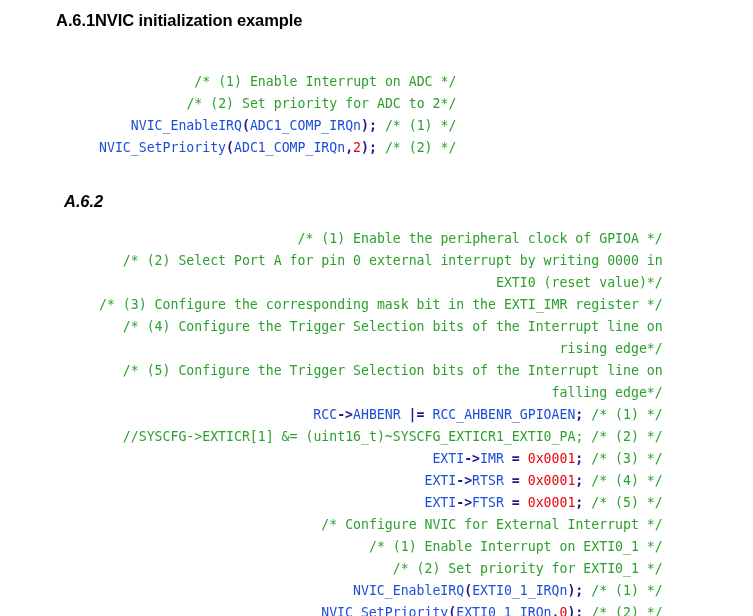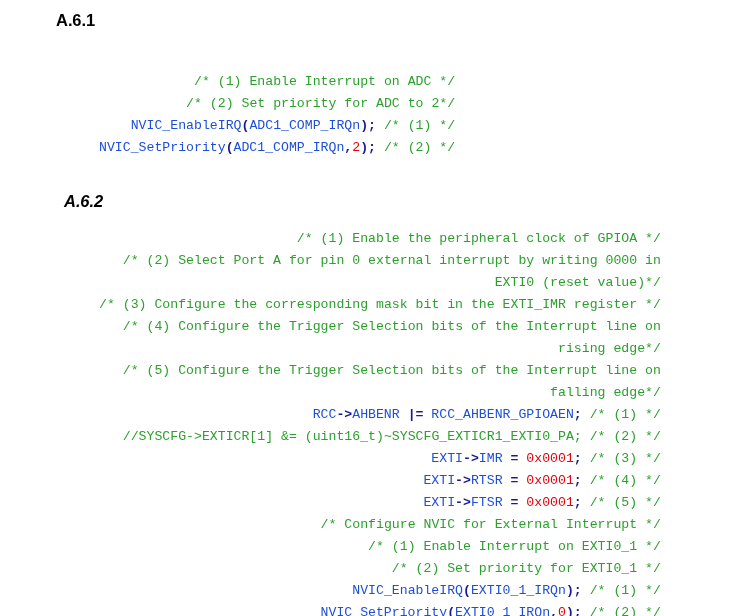--- a/index.html
+++ b/index.html
@@ -54,21 +54,20 @@
     line-height: 22px;
     white-space: pre;
     color: #000000;
   }
   #code-block-1 { top: 71px; }
   #code-block-2 { top: 228px; }
 
   .code-line {
     white-space: pre;
     height: 22px;
-    font-family: Liberation Mono, monospace;
   }
 
   
   .tok-comment  { color: #2ca02c; }
   .tok-plain    { color: #1d4ed8; }
   .tok-punct    { color: #1a1a8c; font-weight: bold; }
   .tok-op       { color: #1a1a8c; font-weight: bold; }
   .tok-number   { color: #e8000d; }
 
   
@@ -84,20 +83,21 @@
     pointer-events: none;
   }
 </style>
 </head>
 <body>
 
 <div class="page">
 
   <div class="section-heading" id="heading-a61">
     <span class="section-number">A.6.1</span>
+    <span class="section-title">NVIC initialization example</span>
   </div>
 
   <div class="code-block" id="code-block-1"><div class="code-line"><span class="tok-comment">/* (1) Enable Interrupt on ADC */</span></div><div class="code-line"><span class="tok-comment">/* (2) Set priority for ADC to 2*/</span></div><div class="code-line"><span class="tok-plain">NVIC_EnableIRQ</span><span class="tok-punct">(</span><span class="tok-plain">ADC1_COMP_IRQn</span><span class="tok-punct">);</span><span class="tok-comment"> /* (1) */</span></div><div class="code-line"><span class="tok-plain">NVIC_SetPriority</span><span class="tok-punct">(</span><span class="tok-plain">ADC1_COMP_IRQn</span><span class="tok-punct">,</span><span class="tok-number">2</span><span class="tok-punct">);</span><span class="tok-comment"> /* (2) */</span></div></div>
 
   <div class="section-heading" id="heading-a62">
     <span class="section-number">A.6.2</span>
   </div>
 
   <div class="code-block" id="code-block-2"><div class="code-line"><span class="tok-comment">/* (1) Enable the peripheral clock of GPIOA */</span></div><div class="code-line"><span class="tok-comment">/* (2) Select Port A for pin 0 external interrupt by writing 0000 in</span></div><div class="code-line"><span class="tok-comment">      EXTI0 (reset value)*/</span></div><div class="code-line"><span class="tok-comment">/* (3) Configure the corresponding mask bit in the EXTI_IMR register */</span></div><div class="code-line"><span class="tok-comment">/* (4) Configure the Trigger Selection bits of the Interrupt line on</span></div><div class="code-line"><span class="tok-comment">      rising edge*/</span></div><div class="code-line"><span class="tok-comment">/* (5) Configure the Trigger Selection bits of the Interrupt line on</span></div><div class="code-line"><span class="tok-comment">      falling edge*/</span></div><div class="code-line"><span class="tok-plain">RCC</span><span class="tok-op">-&gt;</span><span class="tok-plain">AHBENR </span><span class="tok-op">|=</span><span class="tok-plain"> RCC_AHBENR_GPIOAEN</span><span class="tok-punct">;</span><span class="tok-comment"> /* (1) */</span></div><div class="code-line"><span class="tok-comment">//SYSCFG-&gt;EXTICR[1] &amp;= (uint16_t)~SYSCFG_EXTICR1_EXTI0_PA; /* (2) */</span></div><div class="code-line"><span class="tok-plain">EXTI</span><span class="tok-op">-&gt;</span><span class="tok-plain">IMR </span><span class="tok-op">=</span><span class="tok-plain"> </span><span class="tok-number">0x0001</span><span class="tok-punct">;</span><span class="tok-comment"> /* (3) */</span></div><div class="code-line"><span class="tok-plain">EXTI</span><span class="tok-op">-&gt;</span><span class="tok-plain">RTSR </span><span class="tok-op">=</span><span class="tok-plain"> </span><span class="tok-number">0x0001</span><span class="tok-punct">;</span><span class="tok-comment"> /* (4) */</span></div><div class="code-line"><span class="tok-plain">EXTI</span><span class="tok-op">-&gt;</span><span class="tok-plain">FTSR </span><span class="tok-op">=</span><span class="tok-plain"> </span><span class="tok-number">0x0001</span><span class="tok-punct">;</span><span class="tok-comment"> /* (5) */</span></div><div class="code-line"><span class="tok-comment">/* Configure NVIC for External Interrupt */</span></div><div class="code-line"><span class="tok-comment">/* (1) Enable Interrupt on EXTI0_1 */</span></div><div class="code-line"><span class="tok-comment">/* (2) Set priority for EXTI0_1 */</span></div><div class="code-line"><span class="tok-plain">NVIC_EnableIRQ</span><span class="tok-punct">(</span><span class="tok-plain">EXTI0_1_IRQn</span><span class="tok-punct">);</span><span class="tok-comment"> /* (1) */</span></div><div class="code-line"><span class="tok-plain">NVIC_SetPriority</span><span class="tok-punct">(</span><span class="tok-plain">EXTI0_1_IRQn</span><span class="tok-punct">,</span><span class="tok-number">0</span><span class="tok-punct">);</span><span class="tok-comment"> /* (2) */</span></div></div>
 

